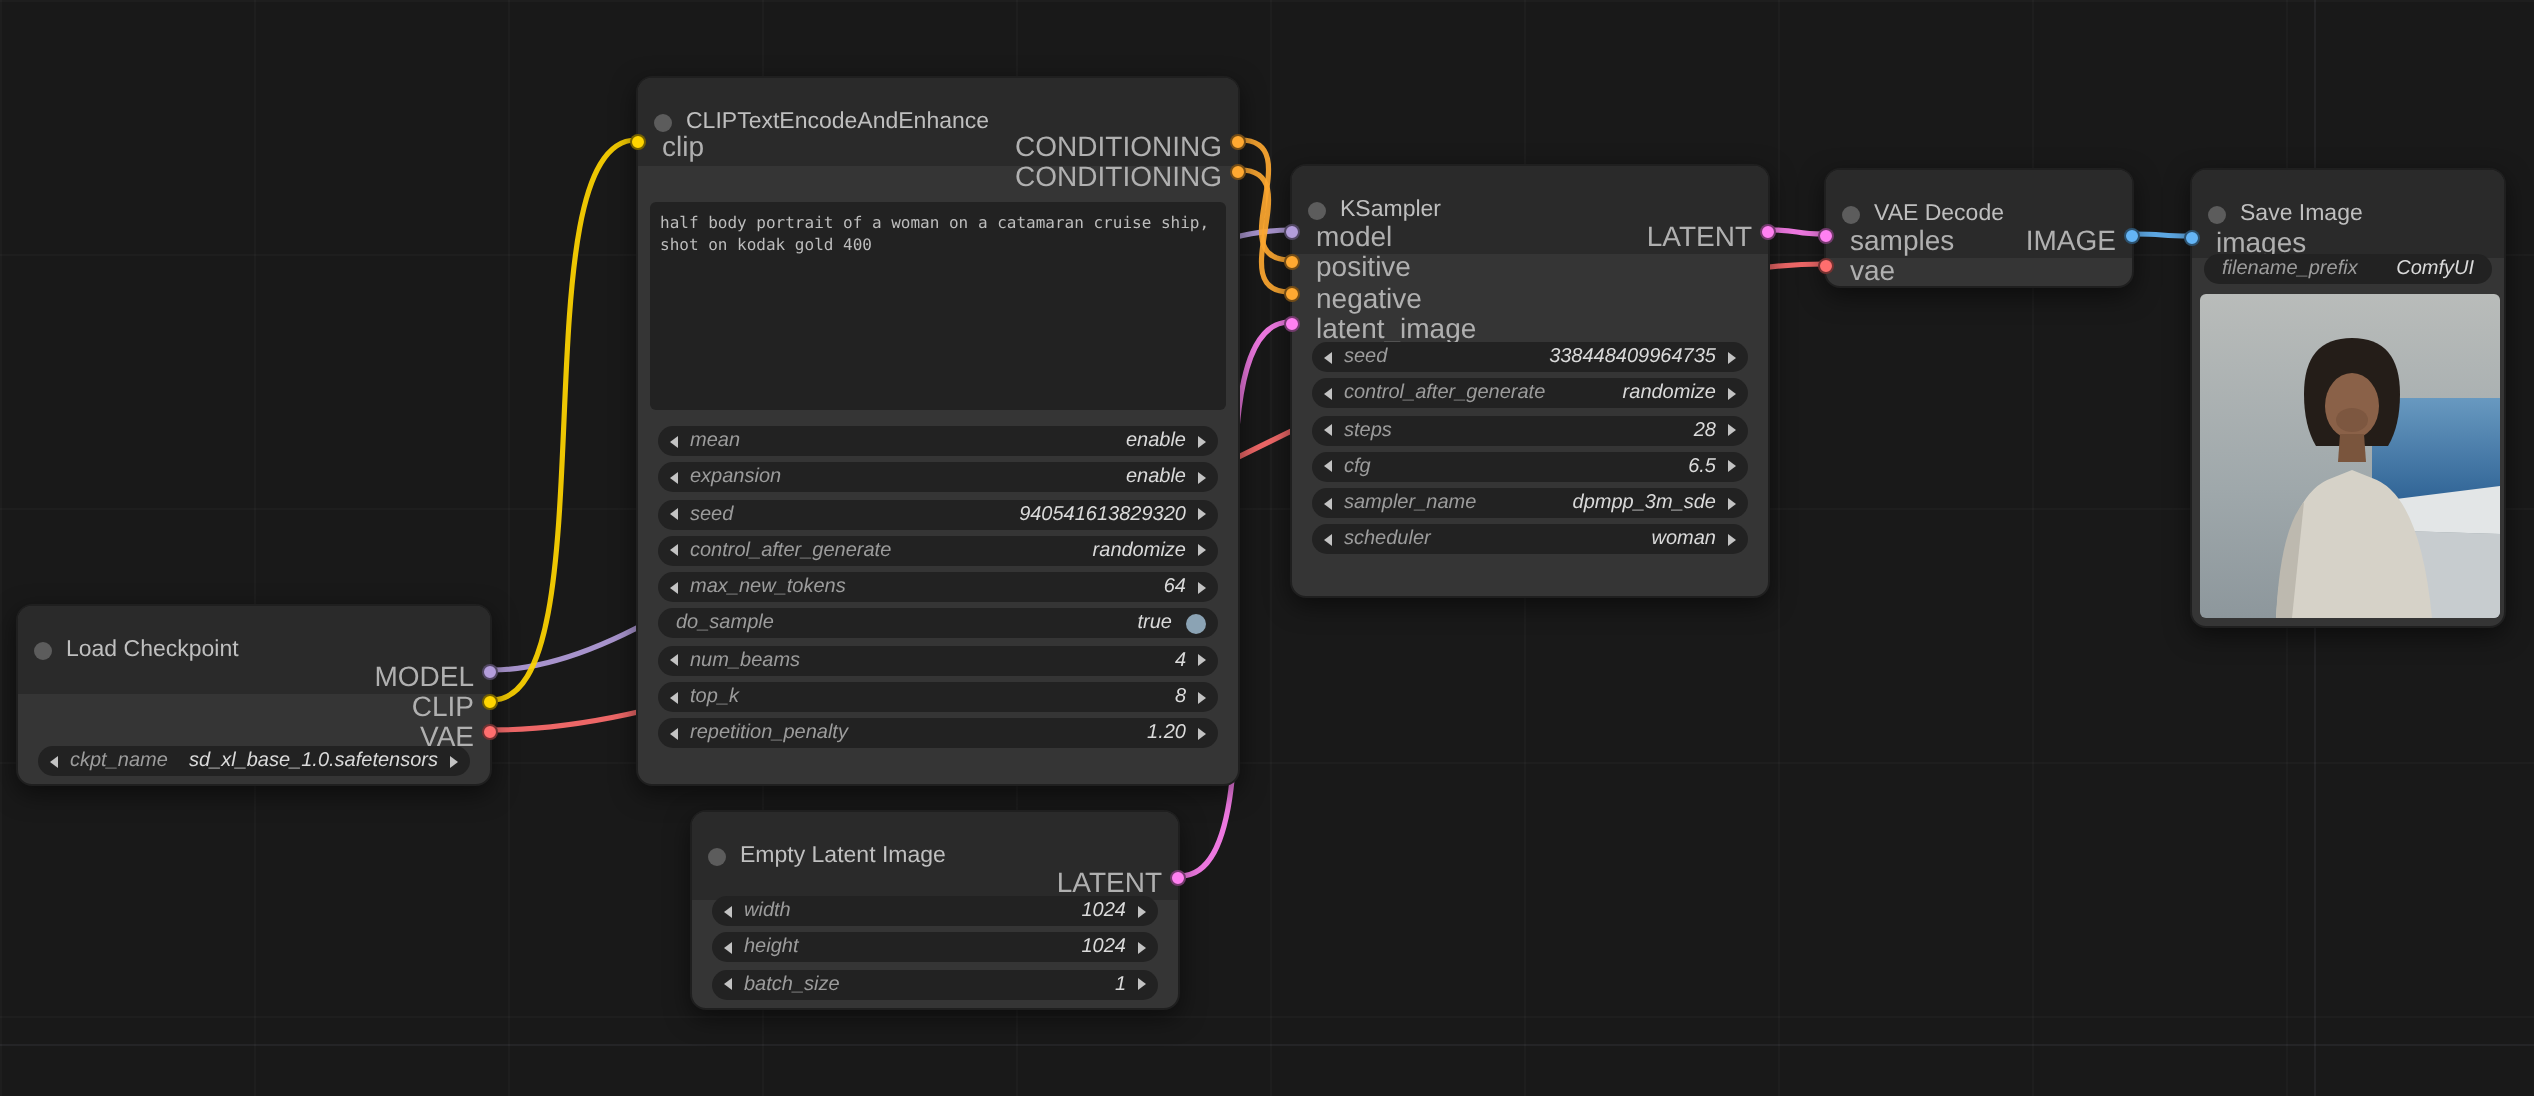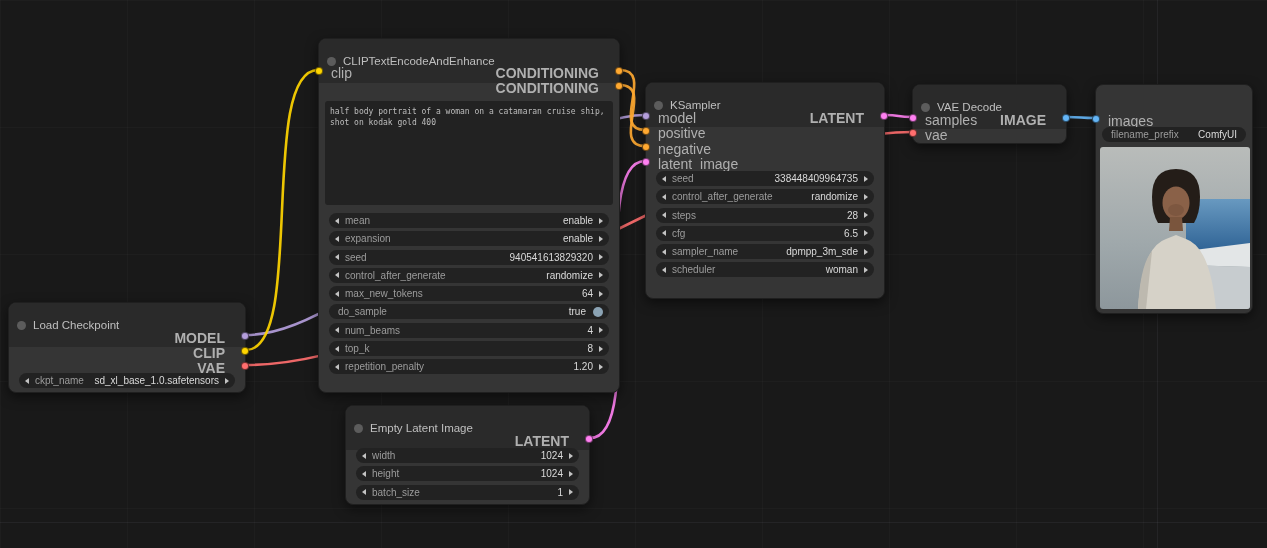--- a/index.html
+++ b/index.html
@@ -28,26 +28,26 @@
   }
   .ndot{width:9px;height:9px;border-radius:50%;background:#5c5c5c;flex:0 0 auto;}
   .ntext{font-size:11.5px;color:#bfbfbf;white-space:nowrap;}
 
   .port{position:absolute;left:0;right:0;height:14px;font-size:14px;color:#b0b0b0;}
   .pdot{position:absolute;top:3px;width:8px;height:8px;border-radius:50%;
         border:1px solid rgba(0,0,0,.55);box-sizing:border-box;background:#888;}
   .port.in  .pdot{left:-4px;}
   .port.out .pdot{right:-4px;}
   .port.in  .plabel{position:absolute;left:12px;top:1px;}
-  .port.out .plabel{position:absolute;right:20px;top:1px;font-weight:bold;}
+  .port.out .plabel{position:absolute;right:8px;top:1px;}
 
   .widgets{position:absolute;left:10px;right:10px;display:flex;flex-direction:column;gap:3.3px;}
   .widget{
     height:15px;background:#222;border-radius:8px;display:flex;align-items:center;
-    padding:0 6px;font-size:10px;box-sizing:border-box;
+    padding:0 6px;font-size:10px;box-sizing:border-box;font-style:italic;
   }
   .wlabel{color:#9c9c9c;margin-left:6px;white-space:nowrap;}
   .wvalue{color:#dadada;margin-left:auto;margin-right:6px;white-space:nowrap;}
   .widget.no-arrows .wlabel{margin-left:3px;}
   .widget.no-arrows .wvalue{margin-right:3px;}
   .arr{width:0;height:0;flex:0 0 auto;}
   .arr-l{border-top:3.5px solid transparent;border-bottom:3.5px solid transparent;border-right:4.5px solid #c3c3c3;}
   .arr-r{border-top:3.5px solid transparent;border-bottom:3.5px solid transparent;border-left:4.5px solid #c3c3c3;}
   .toggle-dot{width:10px;height:10px;border-radius:50%;background:#8ba3b4;flex:0 0 auto;margin-left:4px;}
 
@@ -260,20 +260,24 @@
       <span class="pdot" style="background-color: rgb(255, 110, 110);"></span>
       <span class="plabel">vae</span>
     </div>
     <div class="port out" style="top:26px">
       <span class="plabel">IMAGE</span>
       <span class="pdot" style="background-color: rgb(100, 181, 246);"></span>
     </div>
   </div>
 
   <div class="node" style="left:1095px;top:84px;width:158px;height:230px">
+    <div class="ntitle">
+      <span class="ndot"></span>
+      <span class="ntext">Save Image</span>
+    </div>
     <div class="port in" style="top:27px">
       <span class="pdot" style="background-color: rgb(100, 181, 246);"></span>
       <span class="plabel">images</span>
     </div>
     <div class="widgets" style="top:42px;left:6px;right:6px;">
       <div class="widget no-arrows">
         <span class="wlabel">filename_prefix</span>
         <span class="wvalue">ComfyUI</span>
       </div>
     </div>

